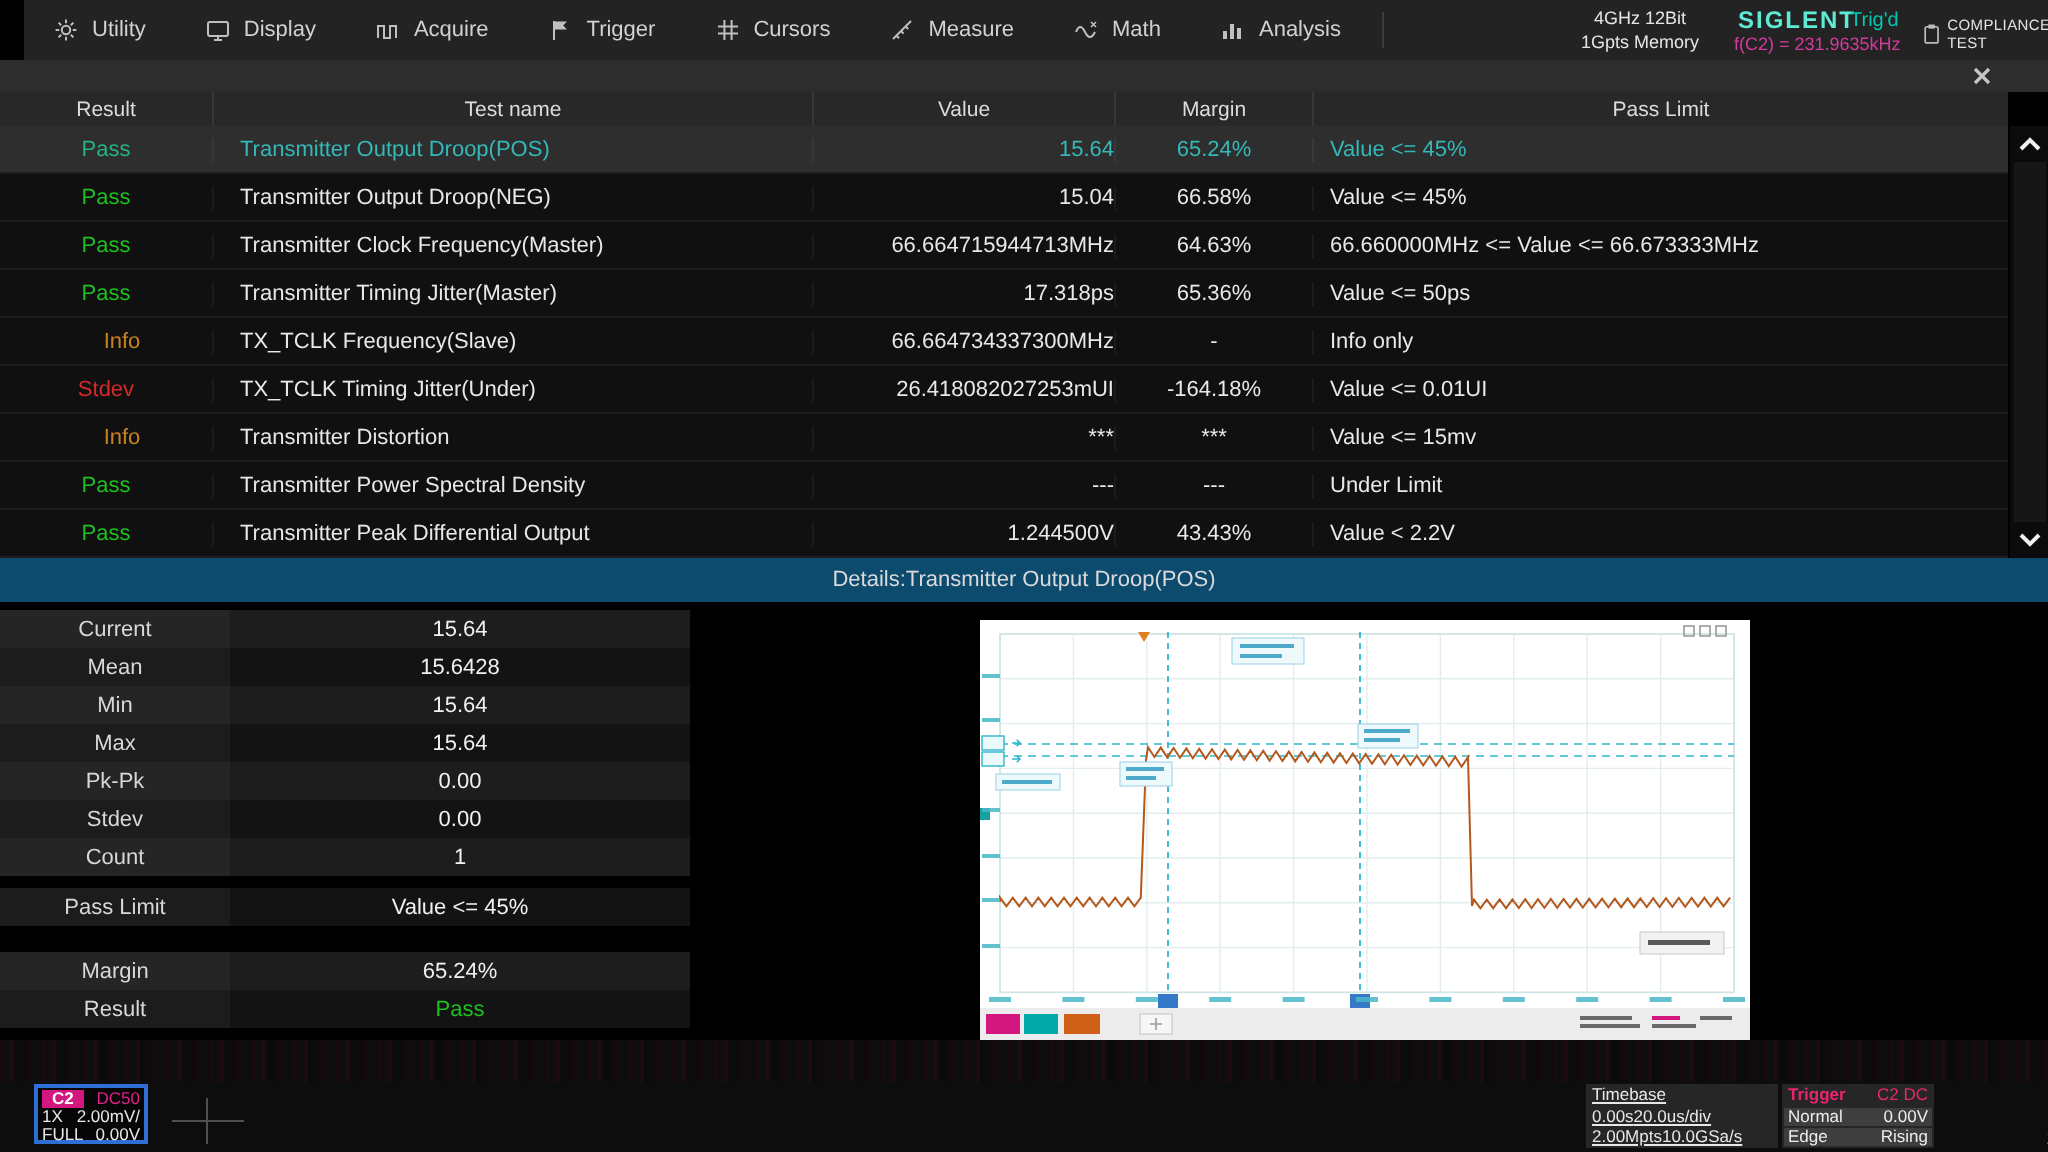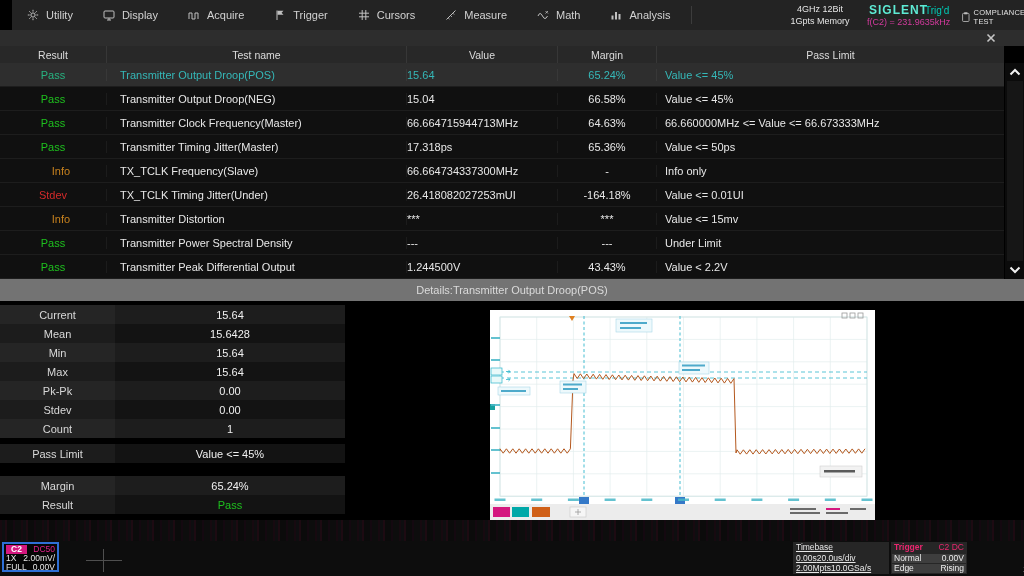--- a/index.html
+++ b/index.html
@@ -26,54 +26,54 @@
   
   .thead{position:absolute;left:0;top:46px;width:1004px;height:17px;background:#282828;
          display:flex;align-items:center;font-size:10.5px;color:#dcdcdc;}
   .tbody{position:absolute;left:0;top:63px;width:1004px;height:216px;background:#0a0a0a;}
   .trow{display:flex;height:24px;align-items:center;font-size:11px;color:#e8e8e8;
         background:#101010;border-bottom:1px solid #1d1d1d;box-sizing:border-box;}
   .trow.selected{background:#2e2e2e;}
   .c{box-sizing:border-box;overflow:hidden;white-space:nowrap;}
   .c-result{width:106px;text-align:center;}
   .c-name{width:300px;text-align:left;padding-left:13px;border-left:1px solid rgba(255,255,255,0.05);}
-  .c-value{width:151px;text-align:left;border-left:1px solid rgba(255,255,255,0.05);}
+  .c-value{width:151px;text-align:right;border-left:1px solid rgba(255,255,255,0.05);}
   .c-margin{width:99px;text-align:center;border-left:1px solid rgba(255,255,255,0.05);}
   .c-limit{flex:1;text-align:left;padding-left:8px;border-left:1px solid rgba(255,255,255,0.05);}
   .hc{border-left:1px solid rgba(255,255,255,0.07);height:100%;display:flex;align-items:center;justify-content:center;}
   .trow.pass .c-result{color:#1ec11e;}
   .trow.info .c-result{color:#c8821e;padding-left:16px;}
   .trow.fail .c-result{color:#d42a2a;}
   .trow.selected .c-result{color:#27b380;}
   .trow.selected .c-name,.trow.selected .c-value,.trow.selected .c-margin,.trow.selected .c-limit{color:#35b8b8;}
   
   .vscroll{position:absolute;left:1004px;top:63px;width:20px;height:216px;background:#0b0b0b;border-left:1px solid #000;}
   .vthumb{position:absolute;left:2px;top:18px;width:16px;height:180px;background:#161616;}
   .sbtn{position:absolute;left:0;width:20px;height:18px;display:flex;align-items:center;justify-content:center;}
   .sbtn.up{top:0;} .sbtn.down{bottom:0;}
   
-  .dtitle{position:absolute;left:0;top:279px;width:1024px;height:22px;background:#737373;
+  .dtitle{position:absolute;left:0;top:279px;width:1024px;height:22px;background:#0c4a6e;
           display:flex;align-items:center;justify-content:center;font-size:11px;color:#dadada;}
   .stats{position:absolute;left:0;top:305px;width:345px;display:flex;flex-direction:column;}
   .stat-row{display:flex;height:19px;align-items:center;font-size:11px;}
   .stat-row:nth-child(odd){background:#1d1d1d;}
   .stat-row:nth-child(even){background:#131313;}
   .stat-row.gap1{margin-top:6px;}
   .stat-row.gap2{margin-top:13px;}
   .stat-label{width:115px;text-align:center;color:#d8d8d8;background:rgba(255,255,255,0.04);height:100%;
               display:flex;align-items:center;justify-content:center;}
   .stat-value{flex:1;text-align:center;color:#f0f0f0;}
   .stat-row.pass .stat-value{color:#1ec11e;}
   
   .thumb{position:absolute;left:490px;top:310px;width:385px;height:210px;background:#ffffff;}
   
   .texband{position:absolute;left:0;top:520px;width:1024px;height:21px;background:
     repeating-linear-gradient(90deg,#170a10 0 2px,#0e0e10 2px 5px,#1d0b12 5px 7px,#0b0b0b 7px 13px,#140910 13px 15px,#0d0d0d 15px 21px);}
   .botbar{position:absolute;left:0;top:541px;width:1024px;height:35px;background:#0d0d0d;font-size:8.5px;}
-  .chbox{position:absolute;left:2px;top:1px;width:57px;height:30px;border:2px solid #2e6fd6;background:#060606;
+  .chbox{position:absolute;left:17px;top:1px;width:57px;height:30px;border:2px solid #2e6fd6;background:#060606;
          display:flex;flex-direction:column;justify-content:space-between;padding:1px 2px;box-sizing:border-box;}
   .chrow{display:flex;justify-content:space-between;line-height:9px;color:#e8e8e8;}
   .chchip{background:#d4177f;color:#fff;padding:0 5px;font-weight:bold;}
   .chdc{color:#e0218a;}
   .crosshair-h{position:absolute;left:86px;top:19px;width:36px;height:1px;background:#4f4f4f;}
   .crosshair-v{position:absolute;left:103px;top:8px;width:1px;height:23px;background:#4f4f4f;}
   .tbpanel{position:absolute;left:793px;top:1px;width:96px;height:32px;background:#262626;
            display:flex;flex-direction:column;justify-content:space-between;padding:1px 3px;box-sizing:border-box;color:#e8e8e8;}
   .tbrow{display:flex;justify-content:flex-start;line-height:9px;text-decoration:underline;}
   .trpanel{position:absolute;left:891px;top:1px;width:76px;height:32px;background:#262626;

